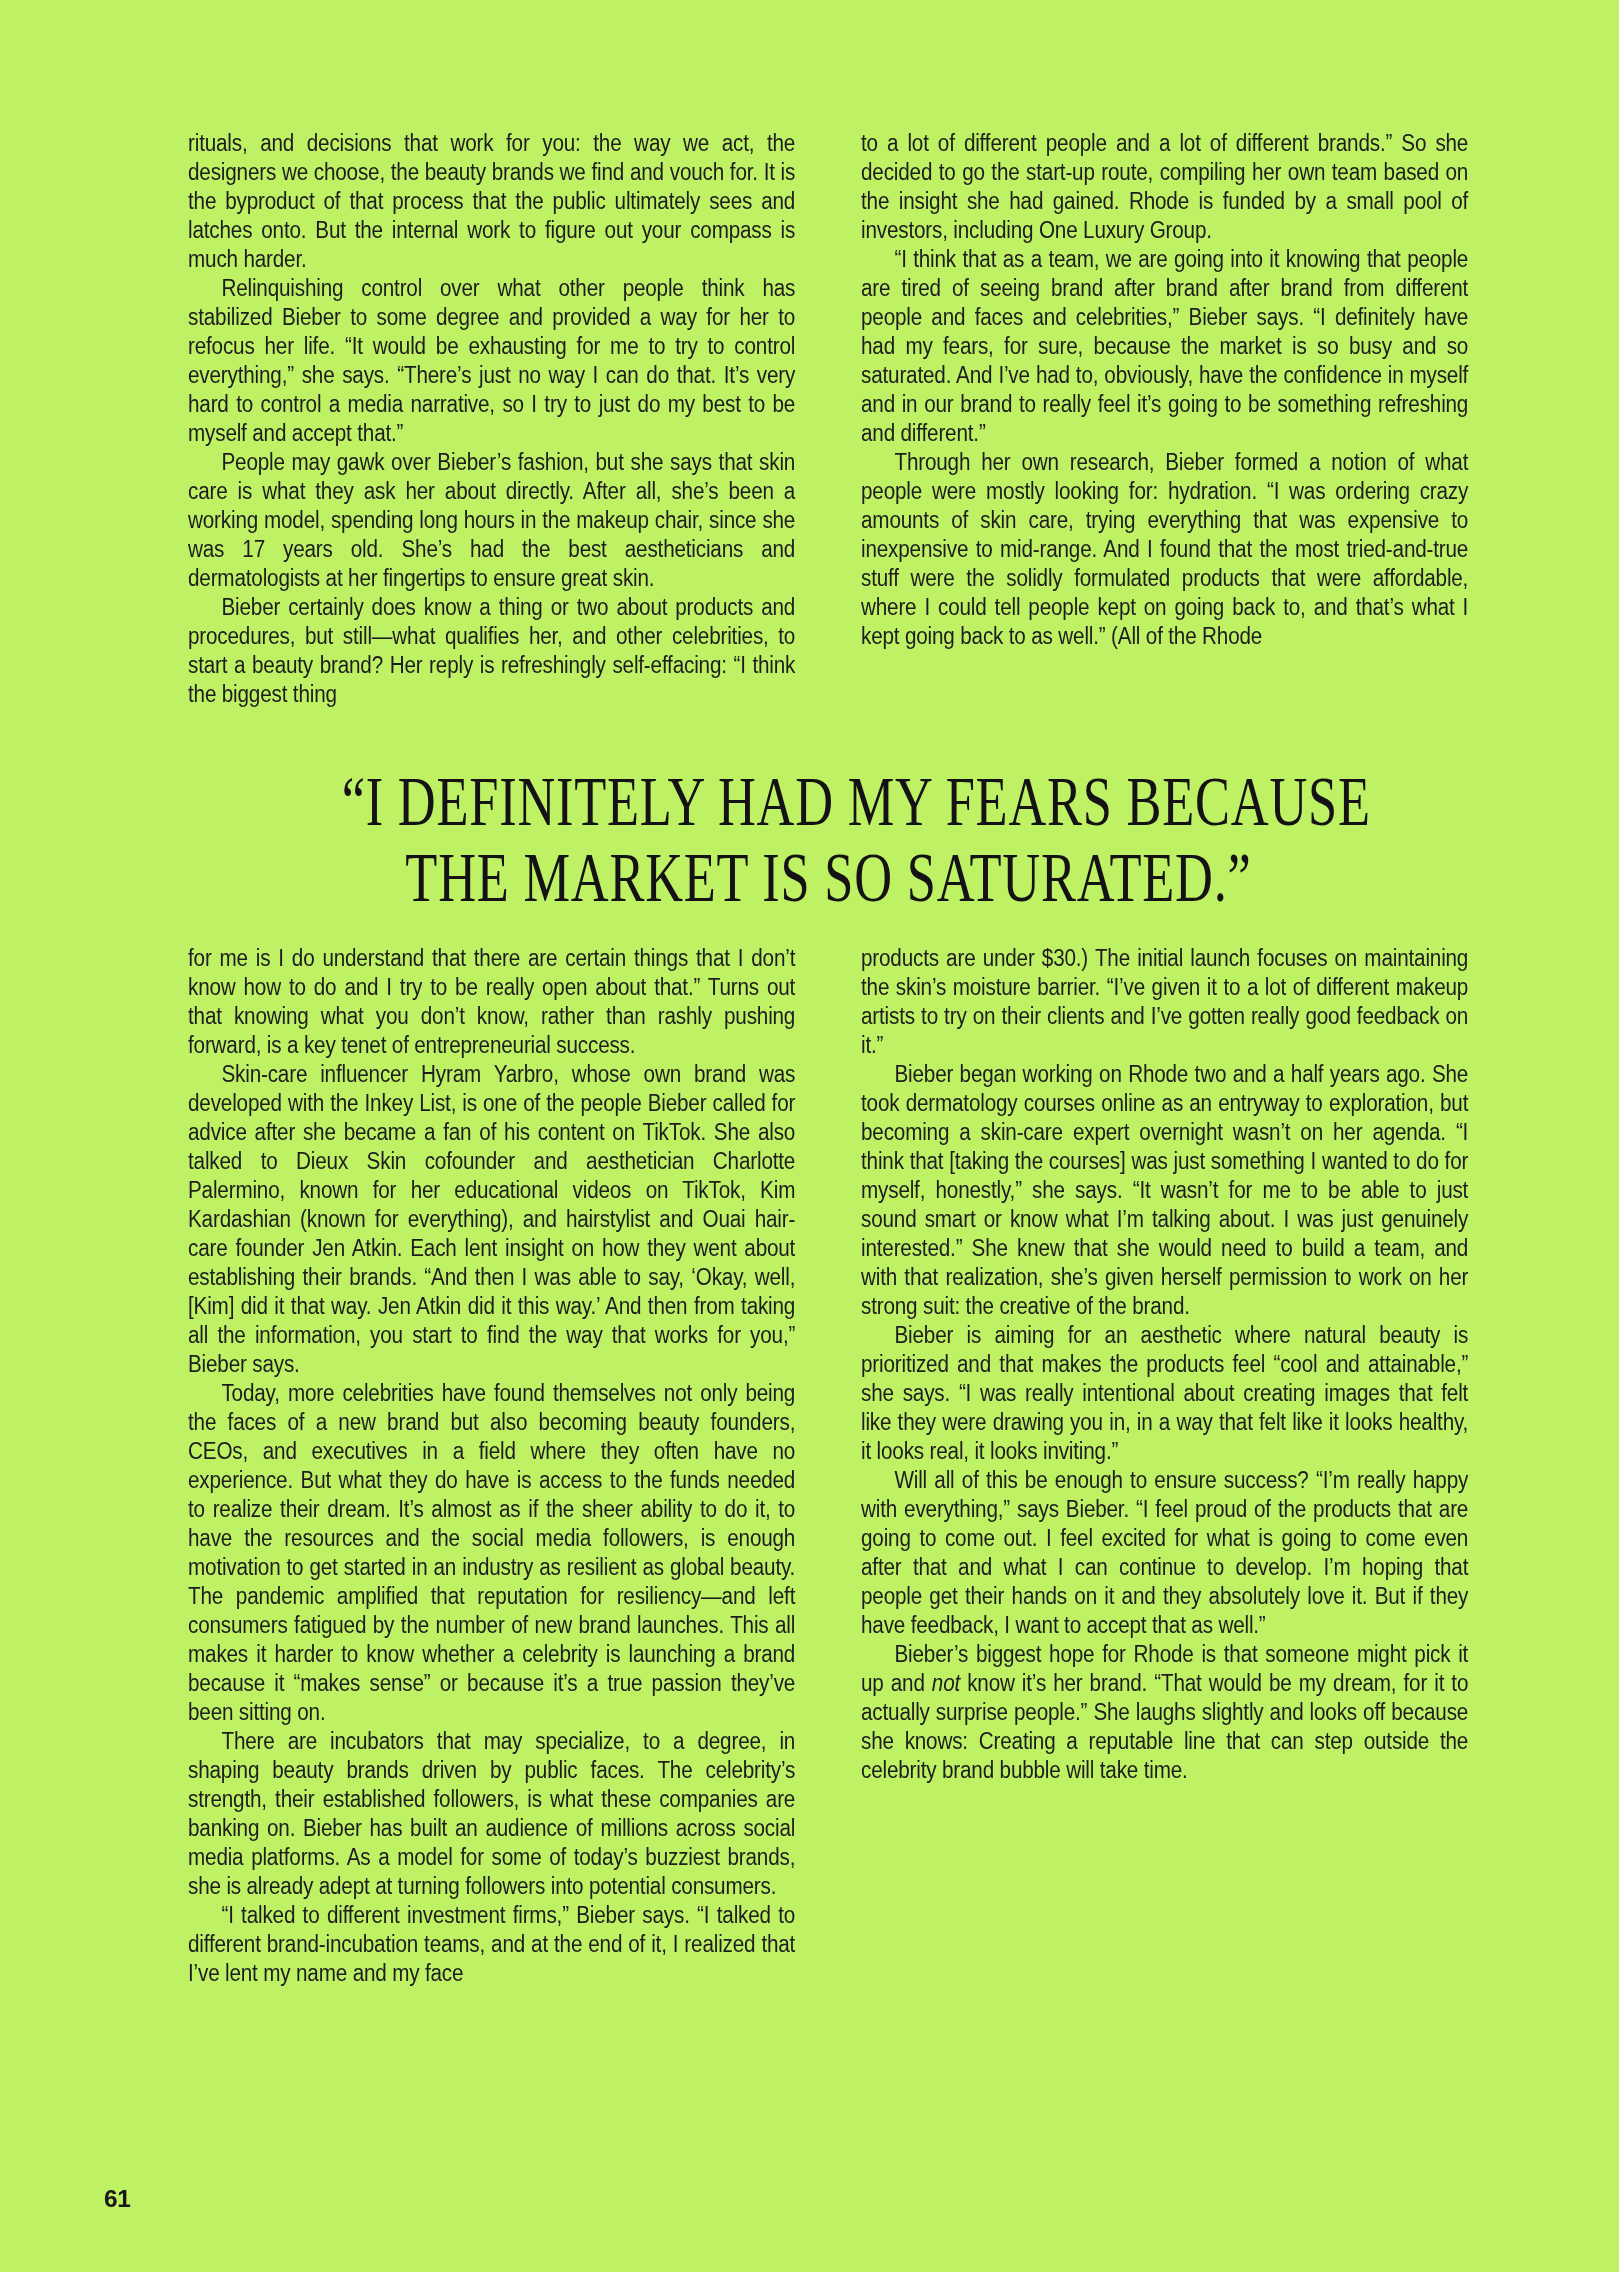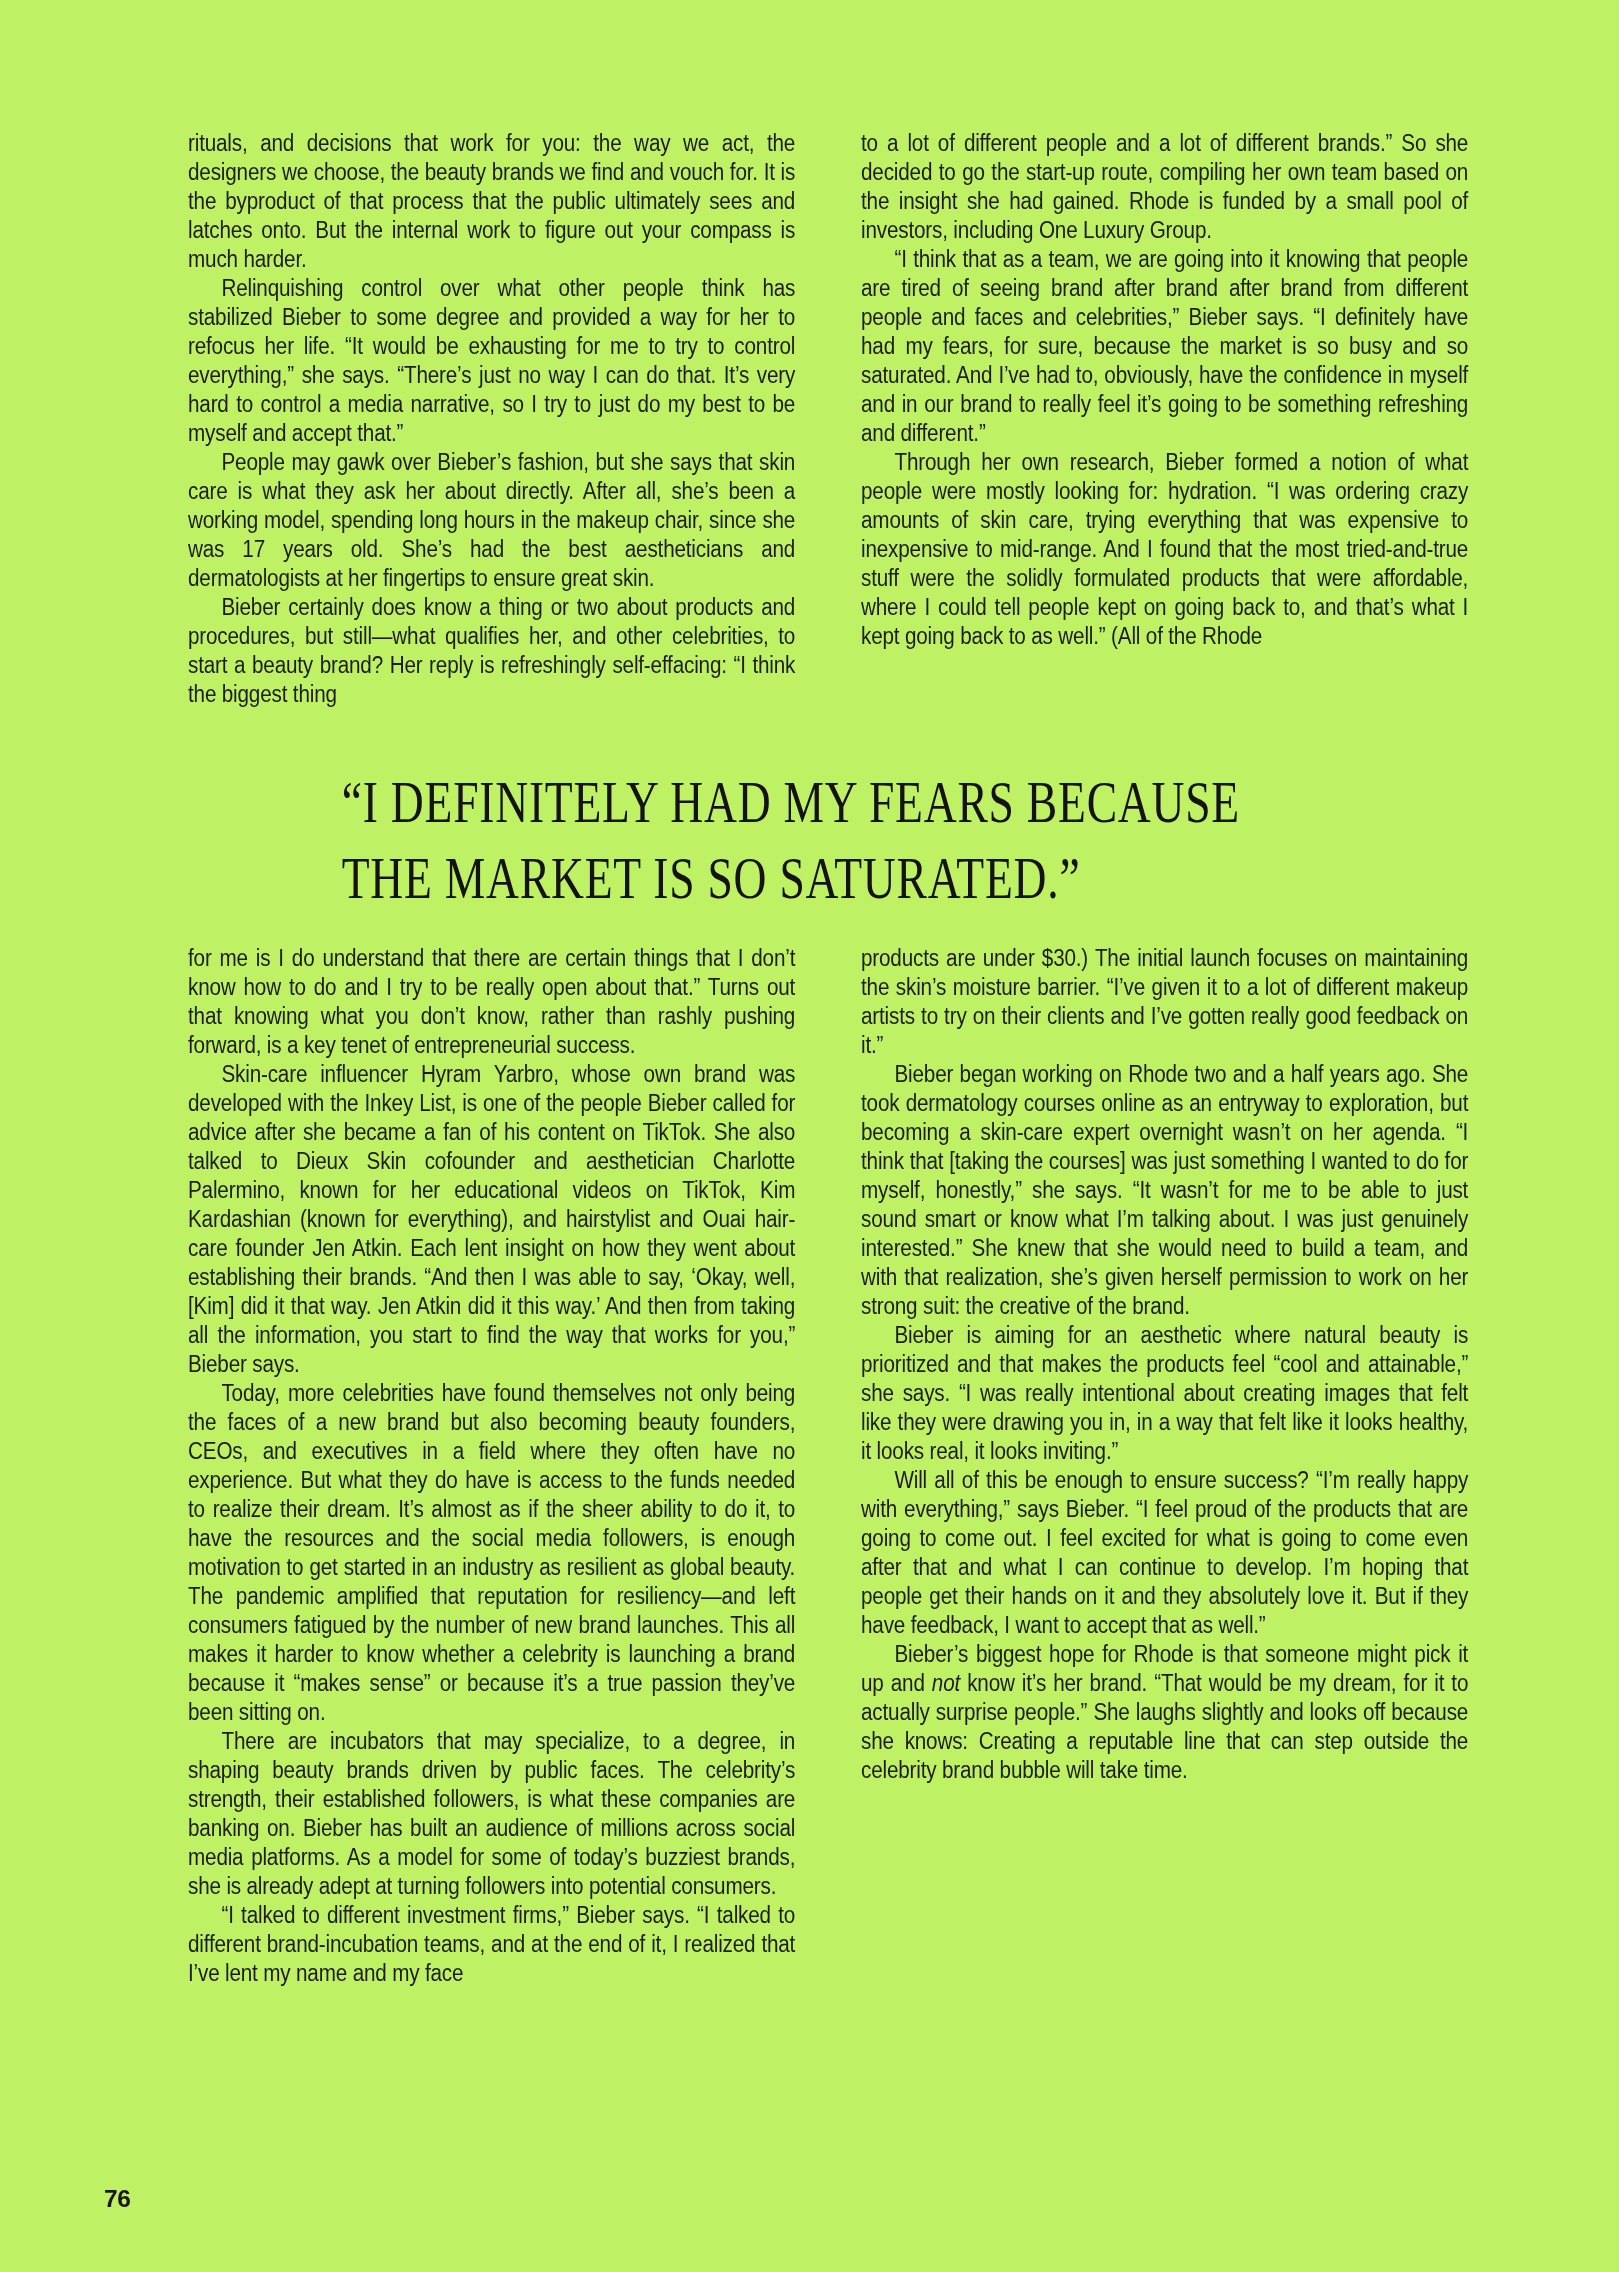--- a/index.html
+++ b/index.html
@@ -30,23 +30,24 @@
   .col p em { font-style: italic; }
   #col-top-left    { left: 188px;  top: 129px;  }
   #col-top-right   { left: 861px; top: 129px;  }
   #col-bottom-left { left: 188px;  top: 944px; }
   #col-bottom-right{ left: 861px; top: 944px; }
   .pull-quote {
     position: absolute;
     left: 188px;
     top: 764px;
     width: 1281px;
+    text-align: center;
     font-family: "Liberation Serif", serif;
     font-weight: 400;
-    font-size: 60px;
+    font-size: 69px;
     line-height: 76px;
     color: #141214;
     letter-spacing: 1px;
   }
   .pull-quote .quote-line {
     display: block;
     white-space: nowrap;
     transform: scaleX(0.76);
     transform-origin: center;
   }
@@ -92,16 +93,16 @@
     </div>
 
   <div id="col-bottom-right" class="col">
       <p><span>products are under $30.) The initial launch focuses on maintaining the skin’s moisture barrier. “I’ve given it to a lot of different makeup artists to try on their clients and I’ve gotten really good feedback on it.”</span></p>
       <p class="indent"><span>Bieber began working on Rhode two and a half years ago. She took dermatology courses online as an entryway to exploration, but becoming a skin-care expert overnight wasn’t on her agenda. “I think that [taking the courses] was just something I wanted to do for myself, honestly,” she says. “It wasn’t for me to be able to just sound smart or know what I’m talking about. I was just genuinely interested.” She knew that she would need to build a team, and with that realization, she’s given herself permission to work on her strong suit: the creative of the brand.</span></p>
       <p class="indent"><span>Bieber is aiming for an aesthetic where natural beauty is prioritized and that makes the products feel “cool and attainable,” she says. “I was really intentional about creating images that felt like they were drawing you in, in a way that felt like it looks healthy, it looks real, it looks inviting.”</span></p>
       <p class="indent"><span>Will all of this be enough to ensure success? “I’m really happy with everything,” says Bieber. “I feel proud of the products that are going to come out. I feel excited for what is going to come even after that and what I can continue to develop. I’m hoping that people get their hands on it and they absolutely love it. But if they have feedback, I want to accept that as well.”</span></p>
       <p class="indent"><span>Bieber’s biggest hope for Rhode is that someone might pick it up and </span><em>not</em><span> know it’s her brand. “That would be my dream, for it to actually surprise people.” She laughs slightly and looks off because she knows: Creating a reputable line that can step outside the celebrity brand bubble will take time.</span></p>
     </div>
 
-  <div class="page-number">76</div>
+  <div class="page-number">61</div>
 
 </div>
 
 
 </body></html>

